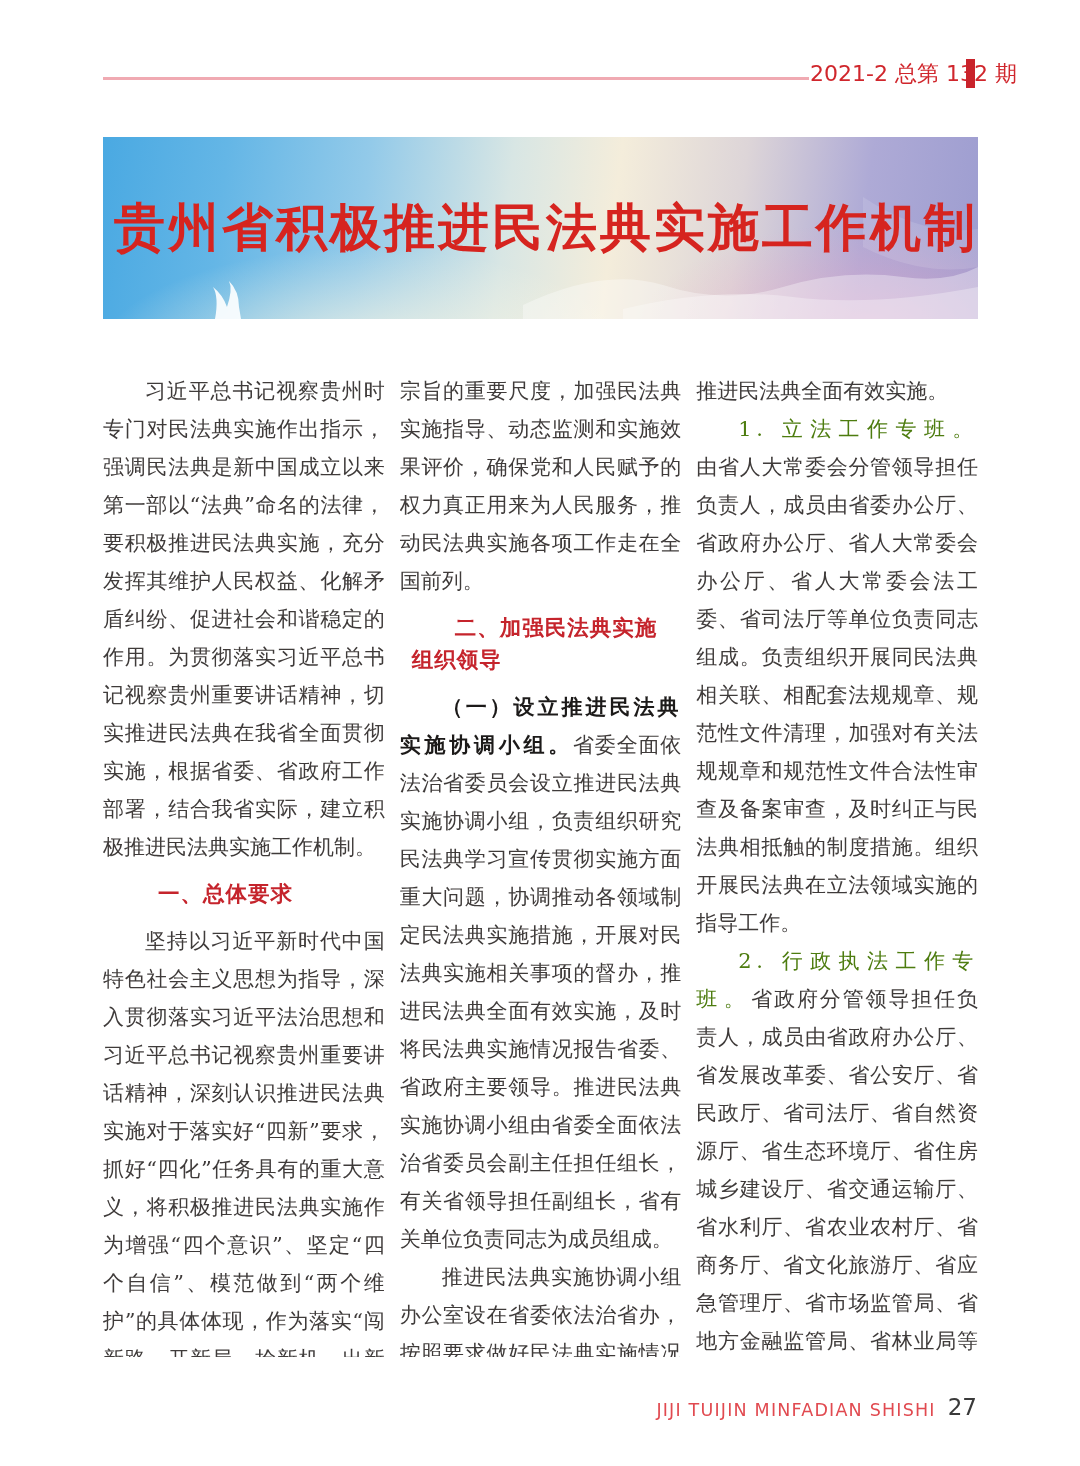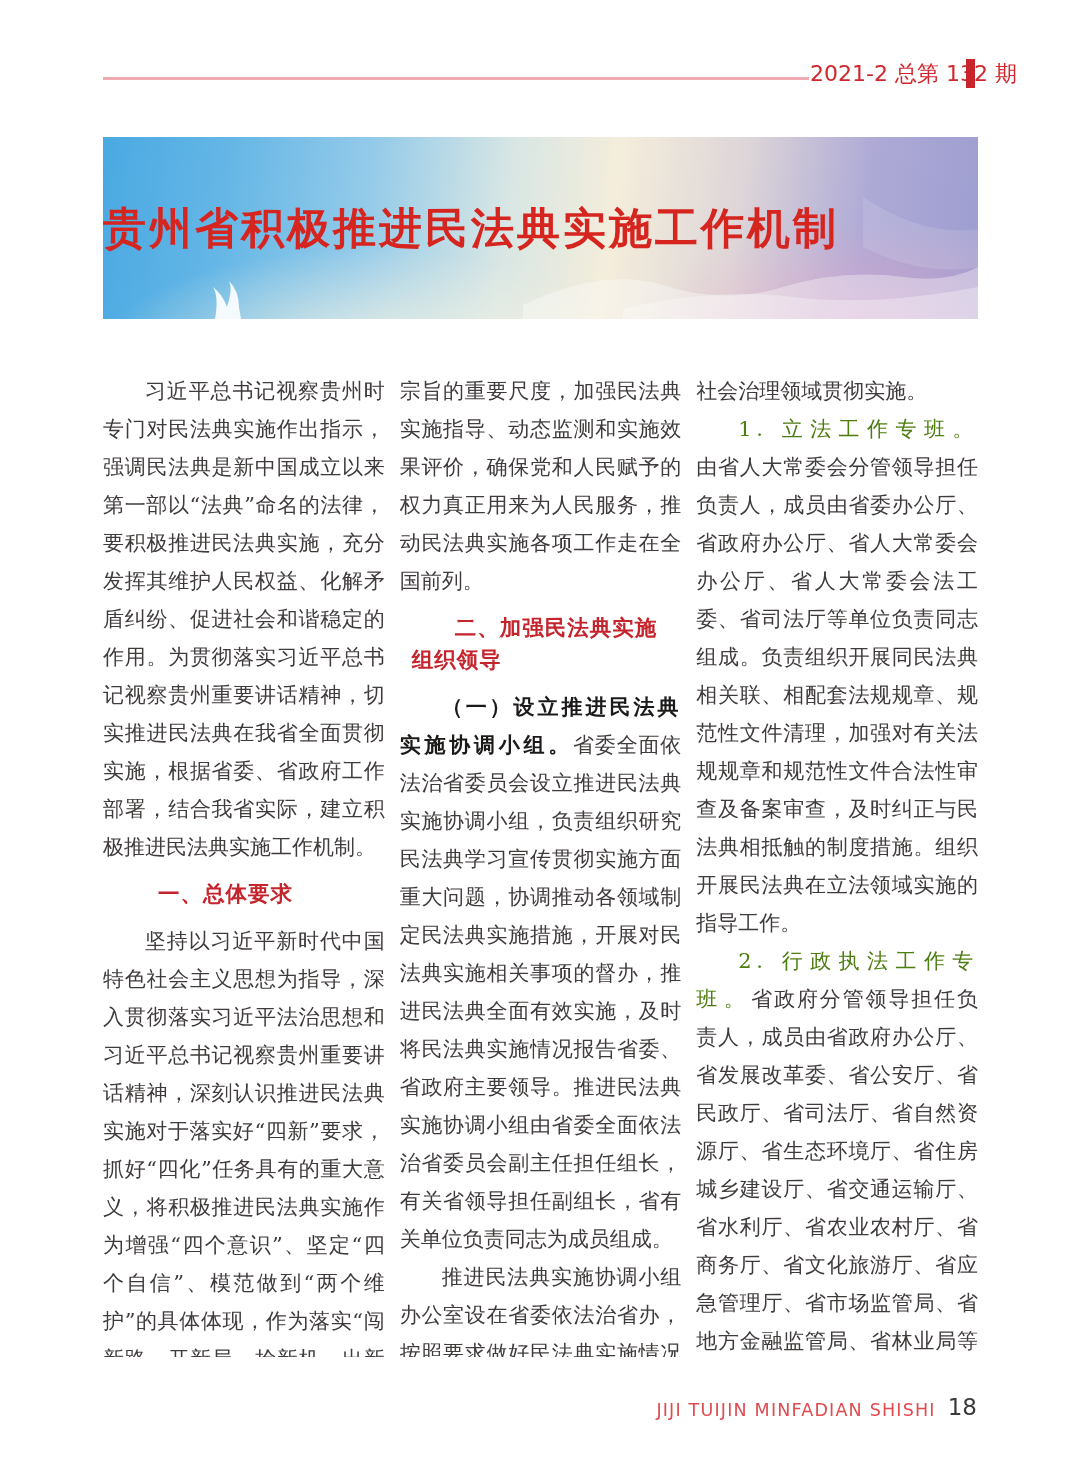--- a/index.html
+++ b/index.html
@@ -19,23 +19,23 @@
   
   .banner{
     position:absolute;left:103px;top:137px;width:875px;height:182px;overflow:hidden;
     background:
       radial-gradient(ellipse 340px 160px at 88% 108%, rgba(241,164,196,0.55), rgba(241,164,196,0) 70%),
       radial-gradient(ellipse 420px 180px at 30% 125%, rgba(255,248,228,0.85), rgba(255,248,228,0) 65%),
       linear-gradient(97deg,#4aa9e2 0%,#64b6e6 14%,#93cae9 30%,#d8e6e4 46%,#f4eddb 58%,#ddd5d8 72%,#aeaad6 86%,#9d9dd0 100%);
   }
   .banner-decor{position:absolute;left:0;bottom:0;width:100%;height:100%;}
   .banner-title{
-    position:absolute;left:0;top:68px;width:100%;text-align:left;
+    position:absolute;left:0;top:68px;width:100%;text-align:right;
     color:#d6241f;font-family:"DejaVu Sans","Liberation Sans",sans-serif;
-    font-weight:bold;font-size:43px;letter-spacing:3px;line-height:46px;white-space:nowrap;
+    font-weight:bold;font-size:51px;letter-spacing:3px;line-height:46px;white-space:nowrap;
   }
   
   .columns{
     position:absolute;left:103px;top:372px;width:875px;height:985px;
     display:grid;grid-template-columns:repeat(3,1fr);column-gap:15px;overflow:hidden;
   }
   .col{overflow:hidden;}
   .col p.para{
     margin:0;color:#3f3b3a;font-size:21px;line-height:38px;
     text-align:justify;
@@ -96,22 +96,22 @@
       <p class="para indent"><span class="run-normal">坚持以习近平新时代中国特色社会主义思想为指导，深入贯彻落实习近平法治思想和习近平总书记视察贵州重要讲话精神，深刻认识推进民法典实施对于落实好“四新”要求，抓好“四化”任务具有的重大意义，将积极推进民法典实施作为增强“四个意识”、坚定“四个自信”、模范做到“两个维护”的具体体现，作为落实“闯新路、开新局、抢新机、出新绩”要求的重要抓手，作为服务全省经济社会高质量发展的重要法治保障。把民法典实施水平和效果，作为衡量各级党和国家机关履行为人民服务</span></p>
     </div>
   <div class="col">
       <p class="para"><span class="run-normal">宗旨的重要尺度，加强民法典实施指导、动态监测和实施效果评价，确保党和人民赋予的权力真正用来为人民服务，推动民法典实施各项工作走在全国前列。</span></p>
       <h3 class="heading indent space-before"><span class="run-normal">二、加强民法典实施组织领导</span></h3>
       <p class="para indent"><span class="run-bold">（一）设立推进民法典实施协调小组。</span><span class="run-normal">省委全面依法治省委员会设立推进民法典实施协调小组，负责组织研究民法典学习宣传贯彻实施方面重大问题，协调推动各领域制定民法典实施措施，开展对民法典实施相关事项的督办，推进民法典全面有效实施，及时将民法典实施情况报告省委、省政府主要领导。推进民法典实施协调小组由省委全面依法治省委员会副主任担任组长，有关省领导担任副组长，省有关单位负责同志为成员组成。</span></p>
       <p class="para indent"><span class="run-normal">推进民法典实施协调小组办公室设在省委依法治省办，按照要求做好民法典实施情况汇总、事项协调督办、情况通报等工作。</span></p>
       <p class="para indent"><span class="run-bold">（二）设立推进民法典实施工作专班。</span><span class="run-normal">设立 5 个民法典实施工作专班，负责推进民法典在立法、执法、司法、宣传教育和</span></p>
     </div>
   <div class="col">
-      <p class="para"><span class="run-normal">社会治理领域贯彻实施。</span></p>
+      <p class="para"><span class="run-normal">推进民法典全面有效实施。</span></p>
       <p class="para indent"><span class="run-kai">1. 立法工作专班。</span><span class="run-normal">由省人大常委会分管领导担任负责人，成员由省委办公厅、省政府办公厅、省人大常委会办公厅、省人大常委会法工委、省司法厅等单位负责同志组成。负责组织开展同民法典相关联、相配套法规规章、规范性文件清理，加强对有关法规规章和规范性文件合法性审查及备案审查，及时纠正与民法典相抵触的制度措施。组织开展民法典在立法领域实施的指导工作。</span></p>
       <p class="para indent"><span class="run-kai">2. 行政执法工作专班。</span><span class="run-normal">省政府分管领导担任负责人，成员由省政府办公厅、省发展改革委、省公安厅、省民政厅、省司法厅、省自然资源厅、省生态环境厅、省住房城乡建设厅、省交通运输厅、省水利厅、省农业农村厅、省商务厅、省文化旅游厅、省应急管理厅、省市场监管局、省地方金融监管局、省林业局等单位负责同志组成。负责推进严格规范公正文明执法，严格厘清行政职权和民事法律关系，严格依据民法典规范行政行为，提高依法行政能力和水平。组织开展民法典在行政执法领域实施的指导工作。</span></p>
     </div>
 </div>
 
 <div class="footer">
   <span class="journal">JIJI TUIJIN MINFADIAN SHISHI</span>
-  <span class="pageno">18</span>
+  <span class="pageno">27</span>
 </div>
 
 </body></html>

